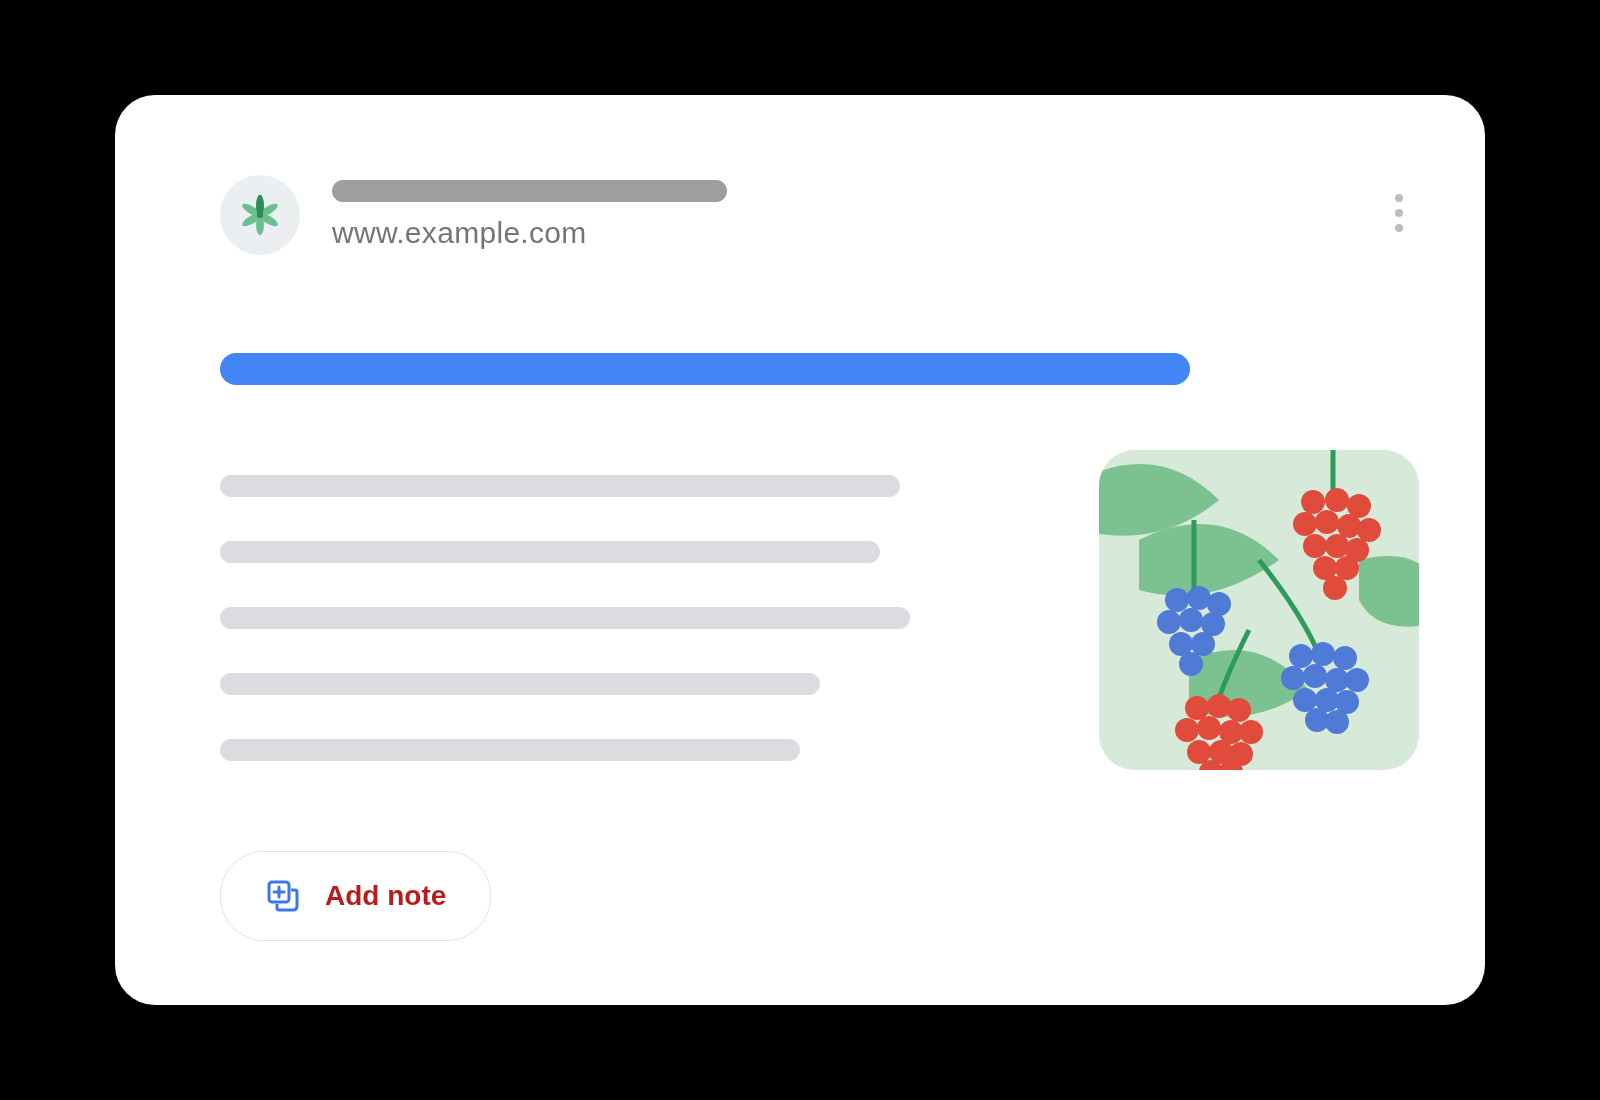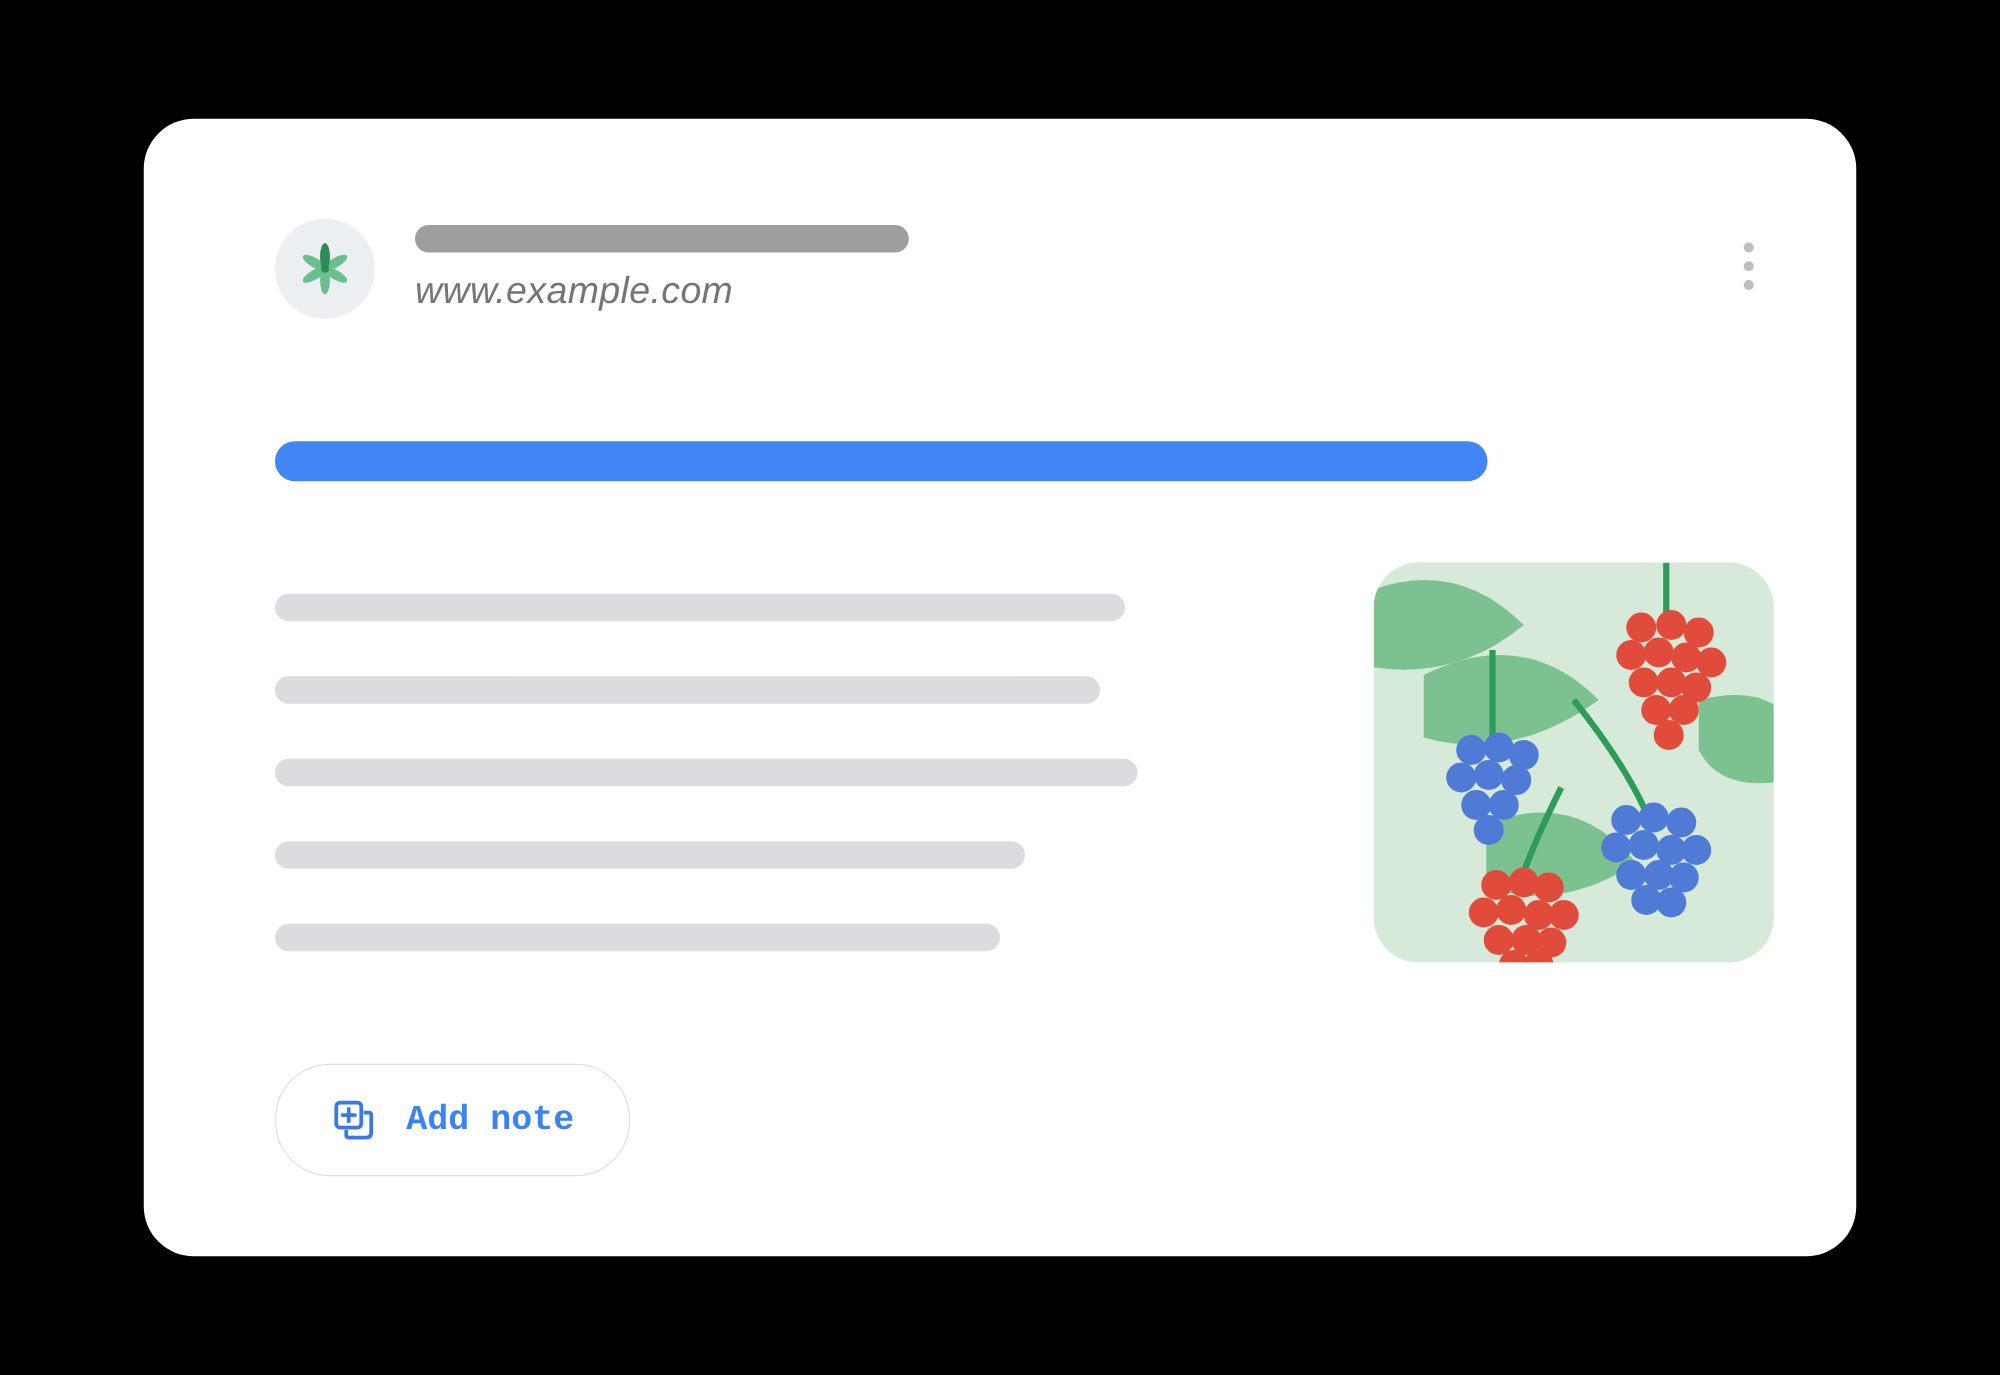--- a/index.html
+++ b/index.html
@@ -52,21 +52,20 @@
     height: 22px;
     background: #9e9e9e;
     border-radius: 12px;
   }
 
   .url {
     margin-top: 14px;
     font-size: 30px;
     color: #757576;
     letter-spacing: 0.3px;
-    font-style: italic;
   }
 
   .more-dots {
     position: absolute;
     right: 66px;
     top: 98px;
     width: 40px;
     height: 40px;
     display: flex;
     flex-direction: column;
@@ -145,22 +144,21 @@
     padding: 0 44px;
     cursor: pointer;
     background: #fff;
   }
   .action-btn + .action-btn {
     border-left: 1.5px solid #dfdfdf;
   }
   .action-label {
     font-size: 28px;
     font-weight: 600;
-    color: #3b82f6;
-    font-family: Liberation Mono, monospace;
+    color: #b91c1c;
   }
   .action-icon svg { display:block; }
 
 </style>
 </head>
 <body>
 
 <div class="card">
 
   <div class="header">

